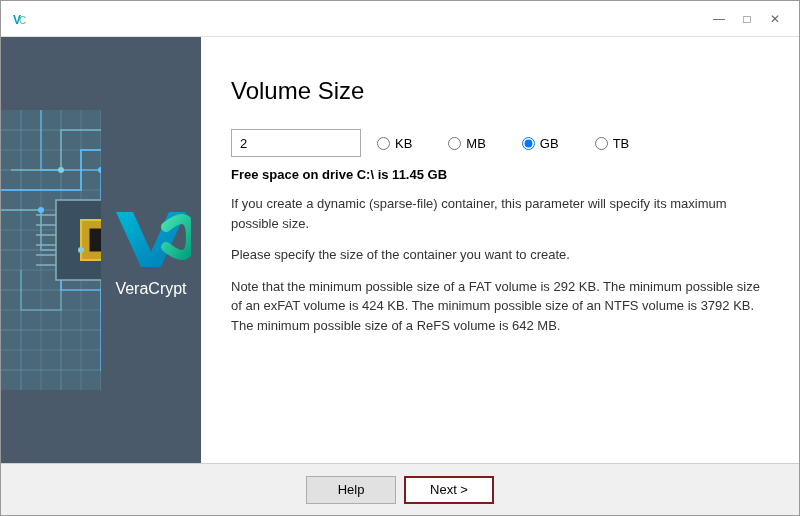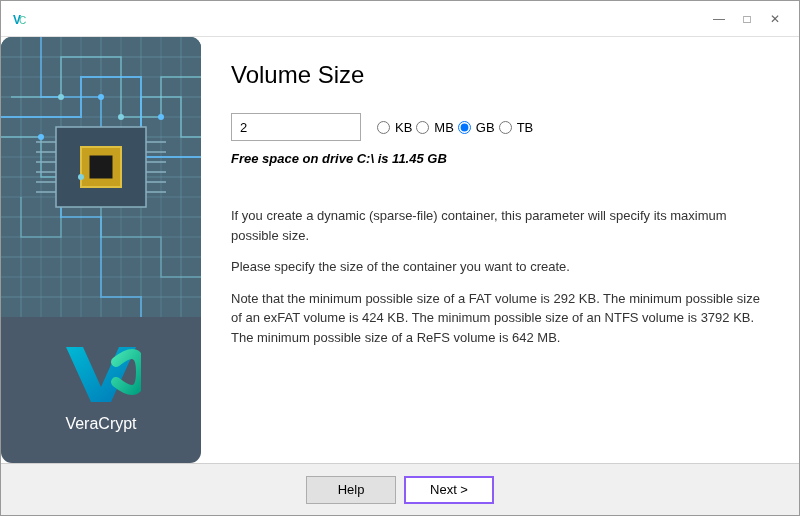--- a/index.html
+++ b/index.html
@@ -63,25 +63,24 @@
 
     .content {
       display: flex;
       flex: 1;
     }
 
     .sidebar {
       width: 200px;
       background: #4a5a6a;
       display: flex;
-      flex-direction: column;
+      flex-direction: row;
       align-items: center;
       overflow: hidden;
       position: relative;
-      border-radius: 11px;
     }
 
     .sidebar-circuit {
       width: 100%;
       height: 280px;
       position: relative;
       overflow: hidden;
     }
 
     .sidebar-logo-area {
@@ -109,20 +108,21 @@
       padding: 24px 30px 20px;
       display: flex;
       flex-direction: column;
     }
 
     .page-title {
       font-size: 24px;
       font-weight: 300;
       color: #000;
       margin-bottom: 24px;
+      margin-top: 16px;
     }
 
     .size-row {
       display: flex;
       align-items: center;
       gap: 16px;
       margin-bottom: 10px;
     }
 
     .size-input {
@@ -130,41 +130,40 @@
       height: 28px;
       border: 1px solid #aaa;
       padding: 4px 8px;
       font-size: 13px;
       outline: none;
     }
 
     .radio-group {
       display: flex;
       align-items: center;
-      gap: 4px;
+      gap: 36px;
     }
 
     .radio-label {
       display: flex;
       align-items: center;
       gap: 5px;
       cursor: pointer;
       font-size: 13px;
     }
 
     .radio-label input[type="radio"] {
       cursor: pointer;
     }
 
     .free-space-info {
       font-weight: bold;
       font-size: 13px;
       color: #000;
-      margin-bottom: 40px;
-      font-style: italic;
+      margin-bottom: 12px;
     }
 
     .description {
       color: #333;
       font-size: 13px;
       line-height: 1.5;
     }
 
     .description p {
       margin-bottom: 12px;
@@ -194,21 +193,21 @@
       background: #e1e1e1;
       border: 1px solid #adadad;
       color: #000;
       display: flex;
       align-items: center;
       justify-content: center;
     }
 
     .footer-btn.primary {
       background: #ffffff;
-      border: 2px solid #8b5cf6;
+      border: 2px solid #7f1d1d;
       color: #000;
     }
   </style>
 </head>
 <body>
 
 <div class="window">
 
   <div class="title-bar">
     <div class="title-bar-left">

